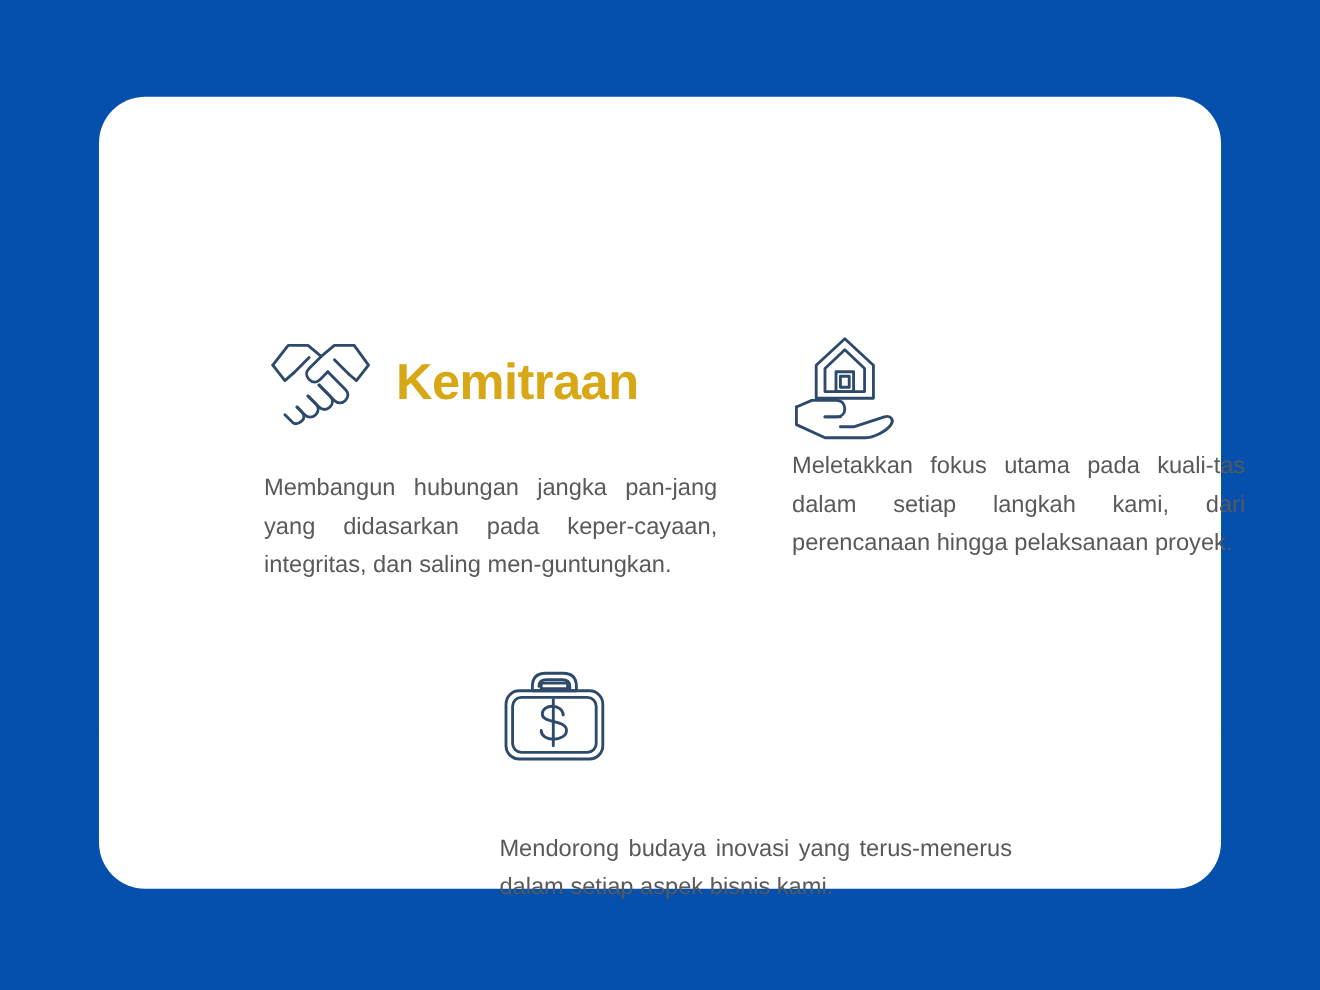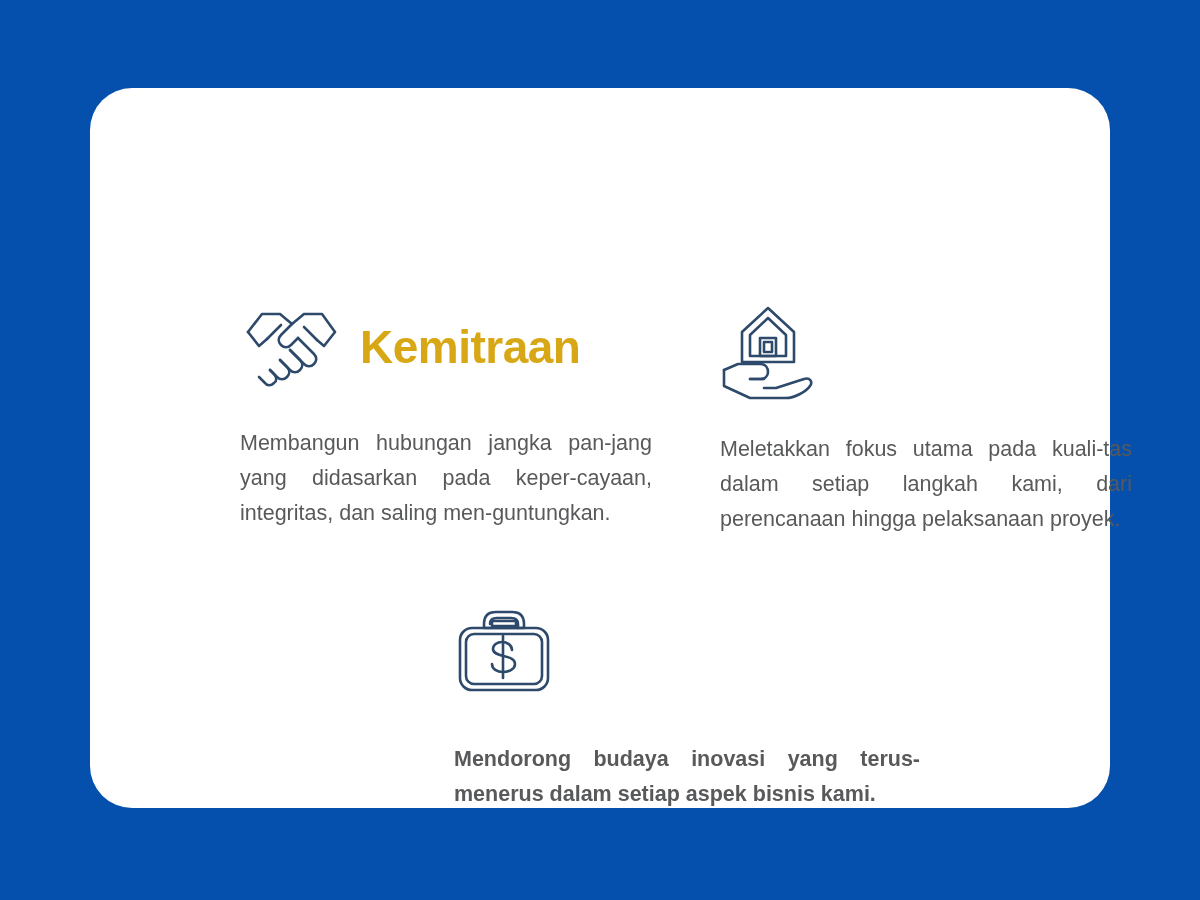--- a/index.html
+++ b/index.html
@@ -91,37 +91,35 @@
   
   #feature-quality {
     left: 630px;
     top: 214px;
     width: 420px;
   }
   #feature-quality .feature-head { align-items: center; gap: 14px; }
   #feature-quality .feature-icon { width: 96px; height: 104px; }
   #feature-quality .feature-icon svg { width: 96px; height: 104px; }
   #feature-quality .feature-body {
-    margin-top: 26px;
     width: 412px;
   }
 
   
   #feature-innovation {
     left: 364px;
     top: 516px;
     width: 470px;
   }
   #feature-innovation .feature-head { gap: 24px; }
   #feature-innovation .feature-icon { width: 100px; height: 94px; }
   #feature-innovation .feature-icon svg { width: 100px; height: 94px; }
   #feature-innovation .feature-body {
-    margin-top: 44px;
+    margin-top: 56px;
     width: 466px;
-    font-weight: bold;
   }
 </style>
 </head>
 <body>
 
 <div class="stage">
 
   <div class="card">
 
     <div class="feature" id="feature-partnership">

